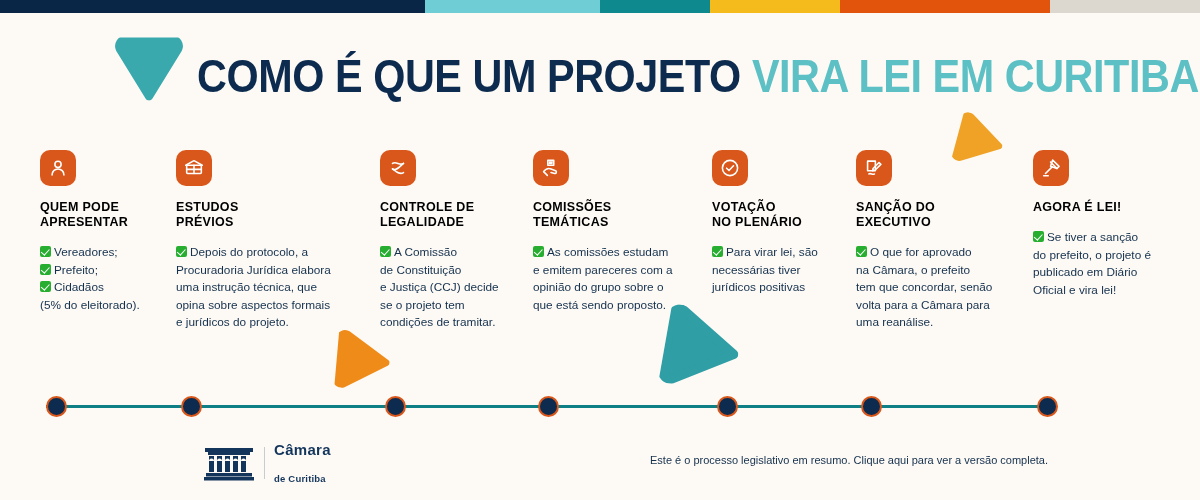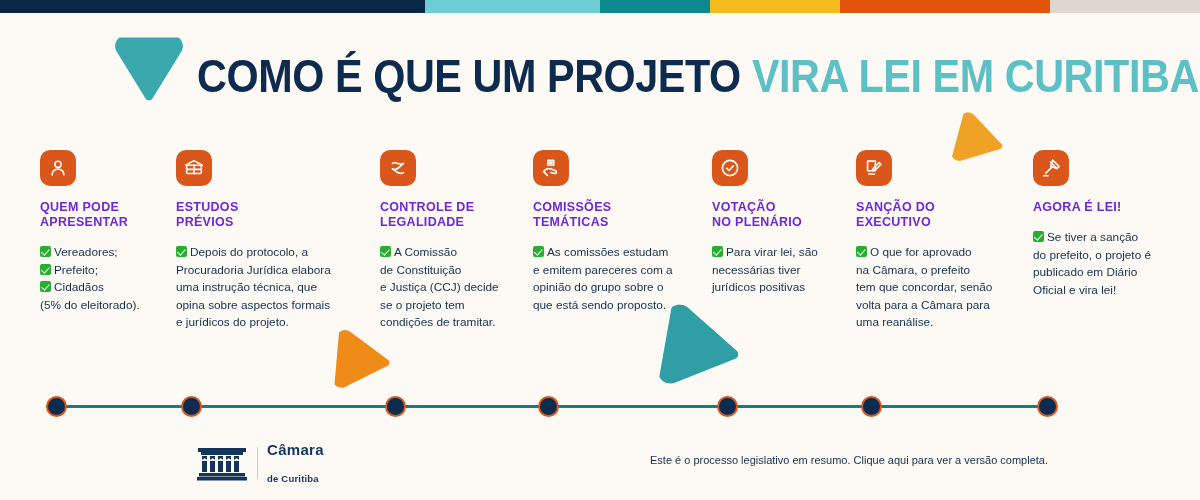--- a/index.html
+++ b/index.html
@@ -38,21 +38,21 @@
   #steps { position:absolute; left:0; top:150px; width:1200px; height:200px; }
   .step { position:absolute; top:0; }
   .step-icon {
     width:36px; height:36px; border-radius:10px;
     background:#d9571a;
     display:flex; align-items:center; justify-content:center;
   }
   .step-icon svg { display:block; }
   .step-title {
     margin-top:14px;
-    color:#6d28d9;
+    color:#000000;
     font-weight:bold;
     font-size:12.5px;
     line-height:15px;
     letter-spacing:0.3px;
     text-transform:uppercase;
     white-space:pre-line;
   }
   .step-body {
     margin-top:14px;
     color:#14304d;
@@ -85,21 +85,21 @@
   }
   .dot {
     position:absolute; top:0;
     width:21px; height:21px; border-radius:50%;
     background:#0d2b4e;
     border:2.6px solid #d9571a;
   }
 
   
   #footer { position:absolute; left:0; top:438px; width:1200px; height:62px; }
-  #logo { position:absolute; left:196px; top:4px; display:flex; align-items:center; gap:9px; }
+  #logo { position:absolute; left:203px; top:4px; display:flex; align-items:center; gap:9px; }
   #logo .bldg svg { display:block; }
   #logo .divider { width:1px; height:32px; background:#c9cbd2; }
   #logo .words { color:#13355c; line-height:1.05; }
   #logo .w1 { font-size:15px; font-weight:bold; letter-spacing:0.3px; }
   #logo .w2 { font-size:9.5px; font-weight:bold; letter-spacing:0.2px; margin-top:16px; }
   #footnote {
     position:absolute; left:650px; top:454px;
     color:#14304d; font-size:11px;
   }
 </style>

